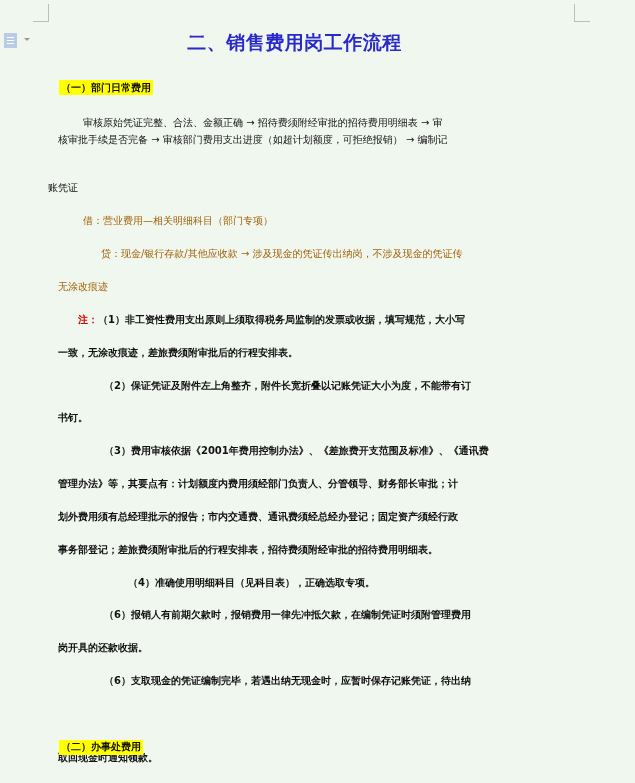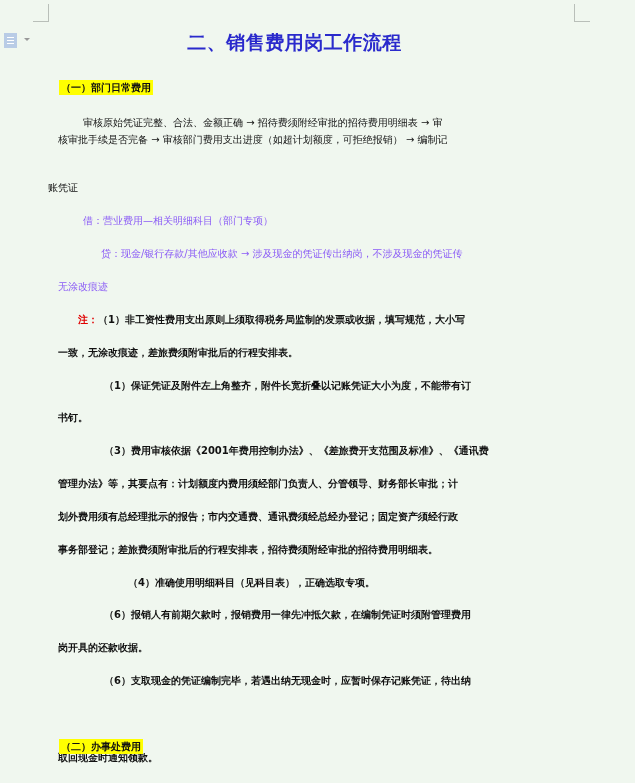--- a/index.html
+++ b/index.html
@@ -7,21 +7,21 @@
        font-family:"DejaVu Sans","Liberation Sans",sans-serif;color:#111;}
   .corner{position:absolute;border-color:#b9bfb9;border-style:solid;border-width:0;}
   .corner.tl{left:33px;top:4px;width:15px;height:17px;border-right-width:1px;border-bottom-width:1px;}
   .corner.tr{left:574px;top:4px;width:15px;height:17px;border-left-width:1px;border-bottom-width:1px;}
   .doc-icon{position:absolute;left:4px;top:33px;width:13px;height:15px;background:#b9cce6;}
   .doc-icon:before{content:"";position:absolute;left:3px;top:4px;width:7px;height:1px;background:#fff;box-shadow:0 3px 0 #fff,0 6px 0 #fff;}
   .doc-caret{position:absolute;left:24px;top:38px;width:0;height:0;border-left:3px solid transparent;border-right:3px solid transparent;border-top:3px solid #999;}
   .title{position:absolute;left:0;width:589px;top:30px;text-align:center;font-size:19px;font-weight:bold;color:#2a2acc;letter-spacing:0.5px;}
   .line{position:absolute;font-size:10px;white-space:nowrap;text-align:center;}
   .hl{background:#ffff00;font-weight:bold;padding:2px 2px;}
-  .blue{color:#8b5cf6;}
+  .blue{color:#a16207;}
   .bold{font-weight:bold;}
   .red{color:#e00000;font-weight:bold;}
 </style>
 </head>
 <body>
 
 <div class="corner tl"></div>
 <div class="corner tr"></div>
 <div class="doc-icon"></div>
 <div class="doc-caret"></div>
@@ -34,29 +34,29 @@
 <div class="line" style="left:58px;top:133px;">核审批手续是否完备 → 审核部门费用支出进度（如超计划额度，可拒绝报销） → 编制记</div>
 <div class="line" style="left:48px;top:181px;">账凭证</div>
 
 <div class="line blue" style="left:83px;top:214px;">借：营业费用—相关明细科目（部门专项）</div>
 <div class="line blue" style="left:101px;top:247px;">贷：现金/银行存款/其他应收款 → 涉及现金的凭证传出纳岗，不涉及现金的凭证传</div>
 <div class="line blue" style="left:58px;top:280px;">无涂改痕迹</div>
 
 <div class="line bold" style="left:78px;top:313px;"><span class="red">注：</span><span>（1）非工资性费用支出原则上须取得税务局监制的发票或收据，填写规范，大小写</span></div>
 <div class="line bold" style="left:58px;top:346px;">一致，无涂改痕迹，差旅费须附审批后的行程安排表。</div>
 
-<div class="line bold" style="left:104px;top:379px;">（1）保证凭证及附件左上角整齐，附件长宽折叠以记账凭证大小为度，不能带有订</div>
+<div class="line bold" style="left:104px;top:379px;">（2）保证凭证及附件左上角整齐，附件长宽折叠以记账凭证大小为度，不能带有订</div>
 <div class="line bold" style="left:58px;top:411px;">书钉。</div>
 
 <div class="line bold" style="left:104px;top:444px;">（3）费用审核依据《2001年费用控制办法》、《差旅费开支范围及标准》、《通讯费</div>
 <div class="line bold" style="left:58px;top:477px;">管理办法》等，其要点有：计划额度内费用须经部门负责人、分管领导、财务部长审批；计</div>
 <div class="line bold" style="left:58px;top:510px;">划外费用须有总经理批示的报告；市内交通费、通讯费须经总经办登记；固定资产须经行政</div>
 <div class="line bold" style="left:58px;top:543px;">事务部登记；差旅费须附审批后的行程安排表，招待费须附经审批的招待费用明细表。</div>
 
 <div class="line bold" style="left:96px;top:576px;margin-left:32px;">（4）准确使用明细科目（见科目表），正确选取专项。</div>
 
 <div class="line bold" style="left:104px;top:608px;">（6）报销人有前期欠款时，报销费用一律先冲抵欠款，在编制凭证时须附管理费用</div>
 <div class="line bold" style="left:58px;top:641px;">岗开具的还款收据。</div>
 
 <div class="line bold" style="left:104px;top:674px;">（6）支取现金的凭证编制完毕，若遇出纳无现金时，应暂时保存记账凭证，待出纳</div>
 <div class="line bold" style="left:58px;top:707px;margin-top:44px;">取回现金时通知领款。</div>
 
-<div class="line" style="left:59px;top:740px;"><span class="hl">（二）办事处费用</span></div>
+<div class="line" style="left:59px;top:740px;font-family:Liberation Mono, monospace;"><span class="hl">（二）办事处费用</span></div>
 
 </body></html>

